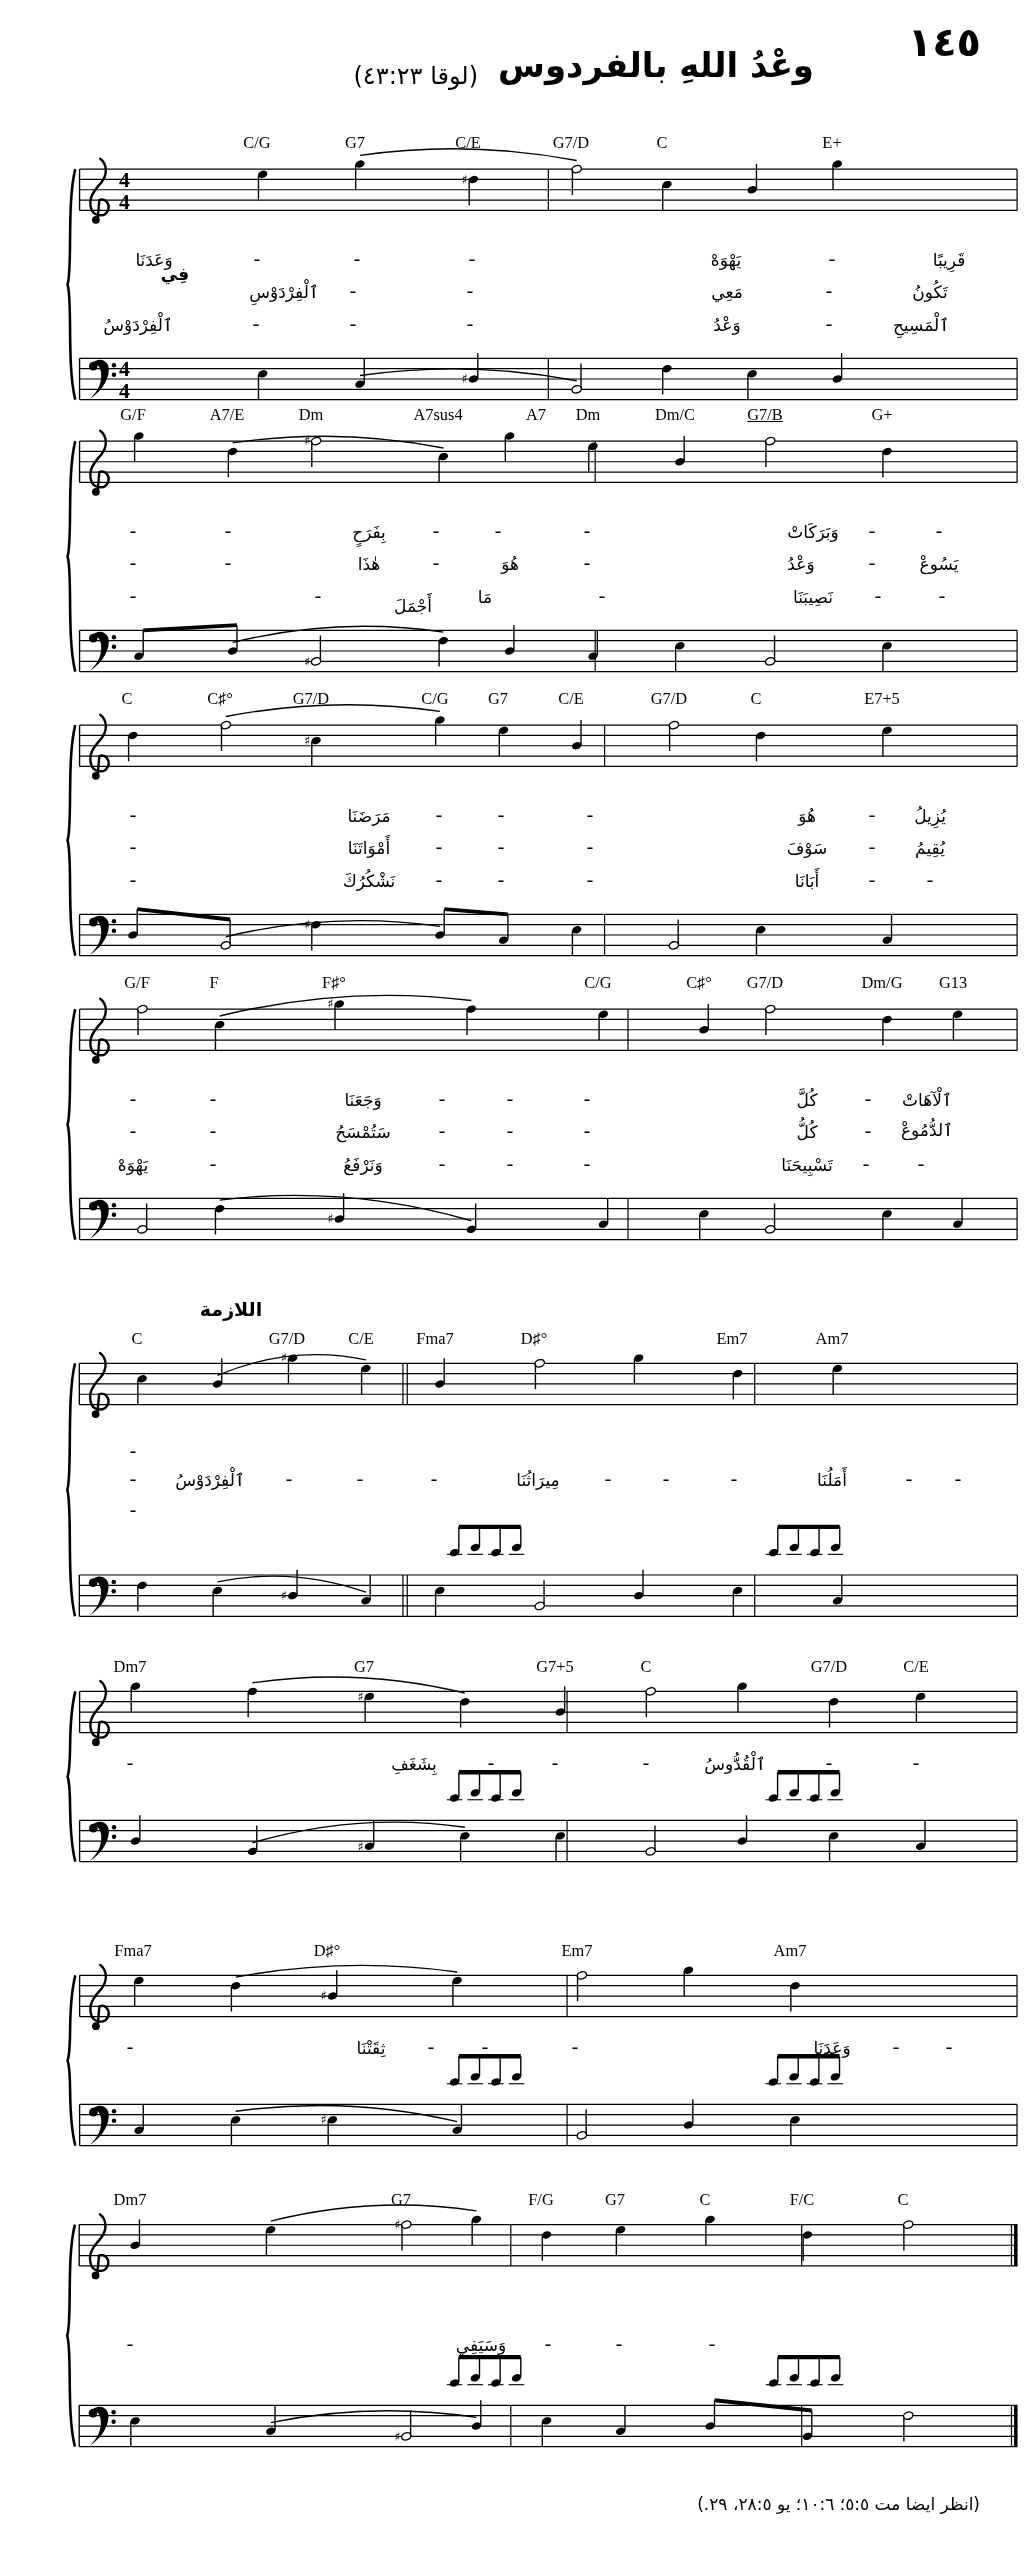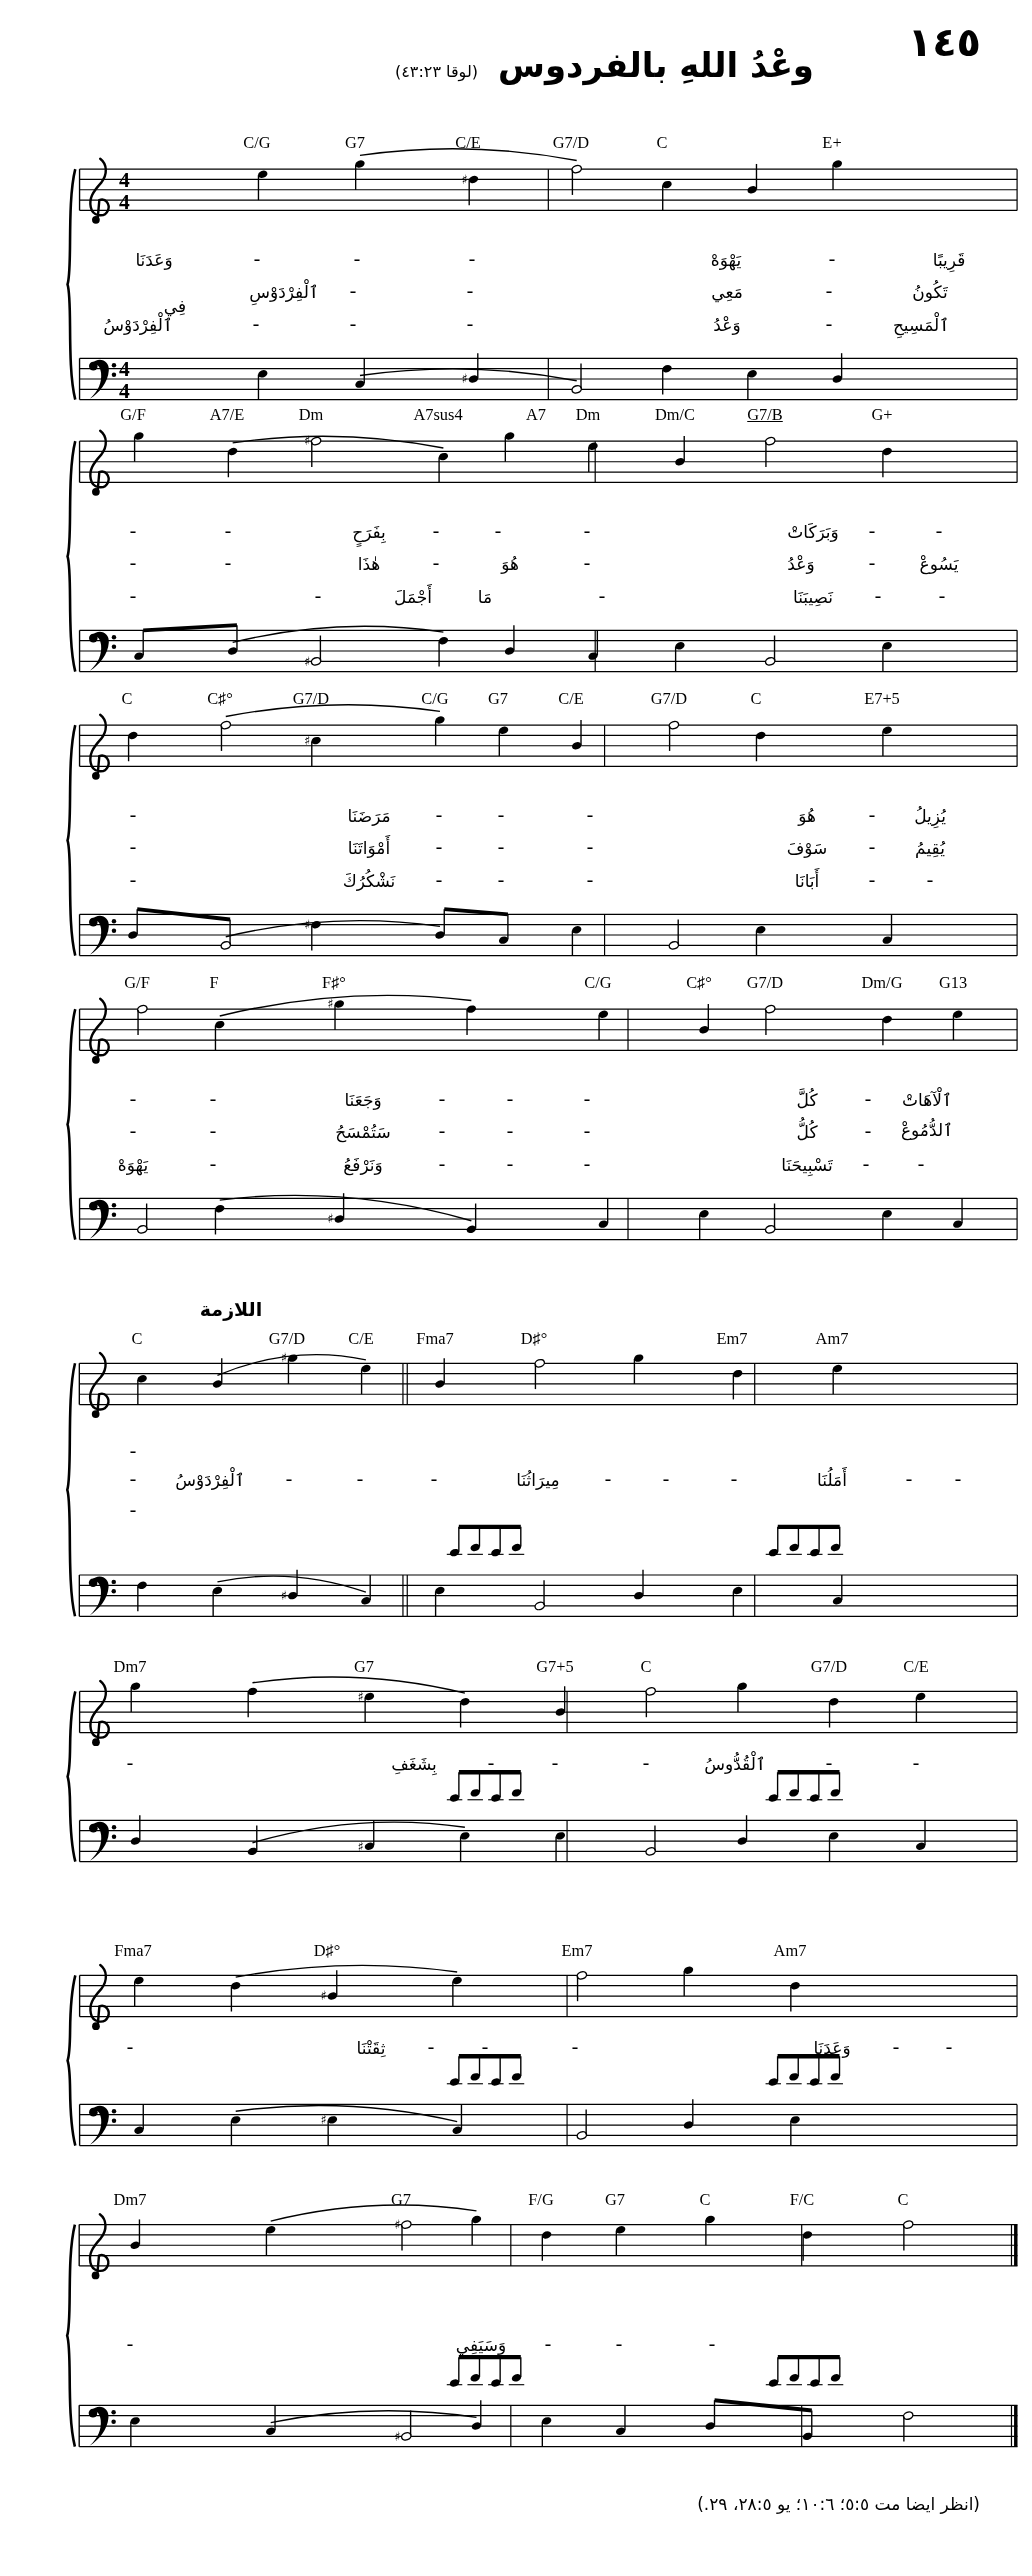--- a/index.html
+++ b/index.html
@@ -3,21 +3,21 @@
 <meta charset="utf-8">
 <style>
   html,body{margin:0;padding:0;background:#e8e8e8;}
   .page{position:relative;width:1033px;height:2576px;background:#ffffff;margin:0 auto;
         font-family:"DejaVu Sans",sans-serif;color:#000;overflow:hidden;}
   
   .hymn-number{position:absolute;top:19px;right:52px;font-size:40px;font-weight:bold;
                font-family:"DejaVu Sans",sans-serif;}
   .title{position:absolute;top:45px;right:219px;margin:0;font-size:34px;font-weight:bold;
          font-family:"DejaVu Sans",sans-serif;direction:rtl;}
-  .scripture{position:absolute;top:62px;right:555px;font-size:16px;direction:rtl;
+  .scripture{position:absolute;top:62px;right:555px;font-size:24px;direction:rtl;
              font-family:"DejaVu Sans",sans-serif;}
   
   .system{position:absolute;left:0;width:1033px;}
   .system svg{position:absolute;left:0;top:0;}
   .chord{position:absolute;transform:translateX(-50%);font-size:16.4px;white-space:nowrap;
          font-family:"Liberation Serif","DejaVu Sans",serif;}
   .section-label{position:absolute;transform:translateX(-50%);font-size:19px;font-weight:bold;
                  direction:rtl;}
   .lyric{position:absolute;transform:translateX(-50%);font-size:17px;line-height:26px;
          white-space:nowrap;direction:rtl;}
@@ -113,21 +113,21 @@
         <div class="chord" style="left: 571px; top: 0px;">G7/D</div>
         <div class="chord" style="left: 662px; top: 0px;">C</div>
         <div class="chord" style="left: 832px; top: 0px;">E+</div>
         <div class="lyric" style="left: 154px; top: 114px;">وَعَدَنَا</div>
         <div class="lyric dash" style="left: 257px; top: 114px;">–</div>
         <div class="lyric dash" style="left: 357px; top: 114px;">–</div>
         <div class="lyric dash" style="left: 472px; top: 114px;">–</div>
         <div class="lyric" style="left: 726px; top: 114px;">يَهْوَهْ</div>
         <div class="lyric dash" style="left: 832px; top: 114px;">–</div>
         <div class="lyric" style="left: 949px; top: 114px;">قَرِيبًا</div>
-        <div class="lyric" style="left: 175px; top: 160px;">فِي</div>
+        <div class="lyric" style="left: 175px; top: 128px; font-weight: bold;">فِي</div>
         <div class="lyric" style="left: 284px; top: 146px;">ٱلْفِرْدَوْسِ</div>
         <div class="lyric dash" style="left: 353px; top: 146px;">–</div>
         <div class="lyric dash" style="left: 470px; top: 146px;">–</div>
         <div class="lyric" style="left: 727px; top: 146px;">مَعِي</div>
         <div class="lyric dash" style="left: 829px; top: 146px;">–</div>
         <div class="lyric" style="left: 930px; top: 146px;">تَكُونُ</div>
         <div class="lyric" style="left: 138px; top: 179px;">ٱلْفِرْدَوْسُ</div>
         <div class="lyric dash" style="left: 256px; top: 179px;">–</div>
         <div class="lyric dash" style="left: 353px; top: 179px;">–</div>
         <div class="lyric dash" style="left: 470px; top: 179px;">–</div>
@@ -232,21 +232,21 @@
         <div class="lyric dash" style="left: 228px; top: 146px;">–</div>
         <div class="lyric" style="left: 369px; top: 146px;">هٰذَا</div>
         <div class="lyric dash" style="left: 436px; top: 146px;">–</div>
         <div class="lyric" style="left: 510px; top: 146px;">هُوَ</div>
         <div class="lyric dash" style="left: 587px; top: 146px;">–</div>
         <div class="lyric" style="left: 801px; top: 146px;">وَعْدُ</div>
         <div class="lyric dash" style="left: 872px; top: 146px;">–</div>
         <div class="lyric" style="left: 939px; top: 146px;">يَسُوعْ</div>
         <div class="lyric dash" style="left: 133px; top: 179px;">–</div>
         <div class="lyric dash" style="left: 318px; top: 179px;">–</div>
-        <div class="lyric" style="left: 413px; top: 179px; text-align: right;">أَجْمَلَ</div>
+        <div class="lyric" style="left: 413px; top: 188px; text-align: right;">أَجْمَلَ</div>
         <div class="lyric" style="left: 485px; top: 179px;">مَا</div>
         <div class="lyric dash" style="left: 602px; top: 179px;">–</div>
         <div class="lyric" style="left: 813px; top: 179px;">نَصِيبَنَا</div>
         <div class="lyric dash" style="left: 878px; top: 179px;">–</div>
         <div class="lyric dash" style="left: 942px; top: 179px;">–</div>
       </div>
       <div class="system" style="top: 689px; height: 289px;">
         <svg width="1033" height="289" viewBox="0 0 1200 336">
           <line x1="92" y1="42" x2="1182" y2="42" stroke="#000" stroke-width="1.4"></line>
           <line x1="92" y1="54" x2="1182" y2="54" stroke="#000" stroke-width="1.4"></line>

